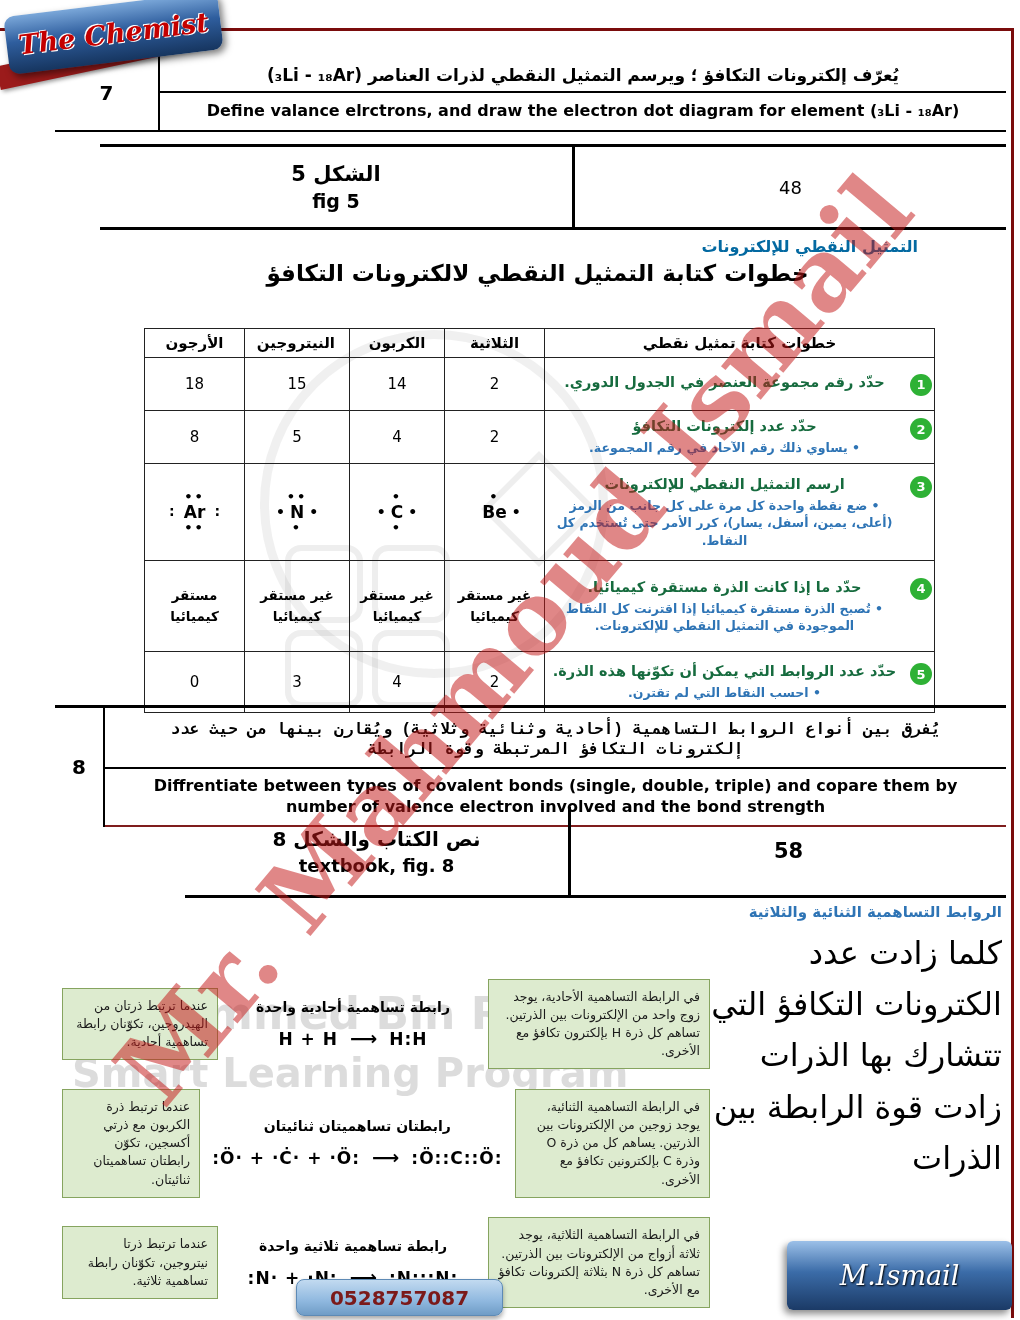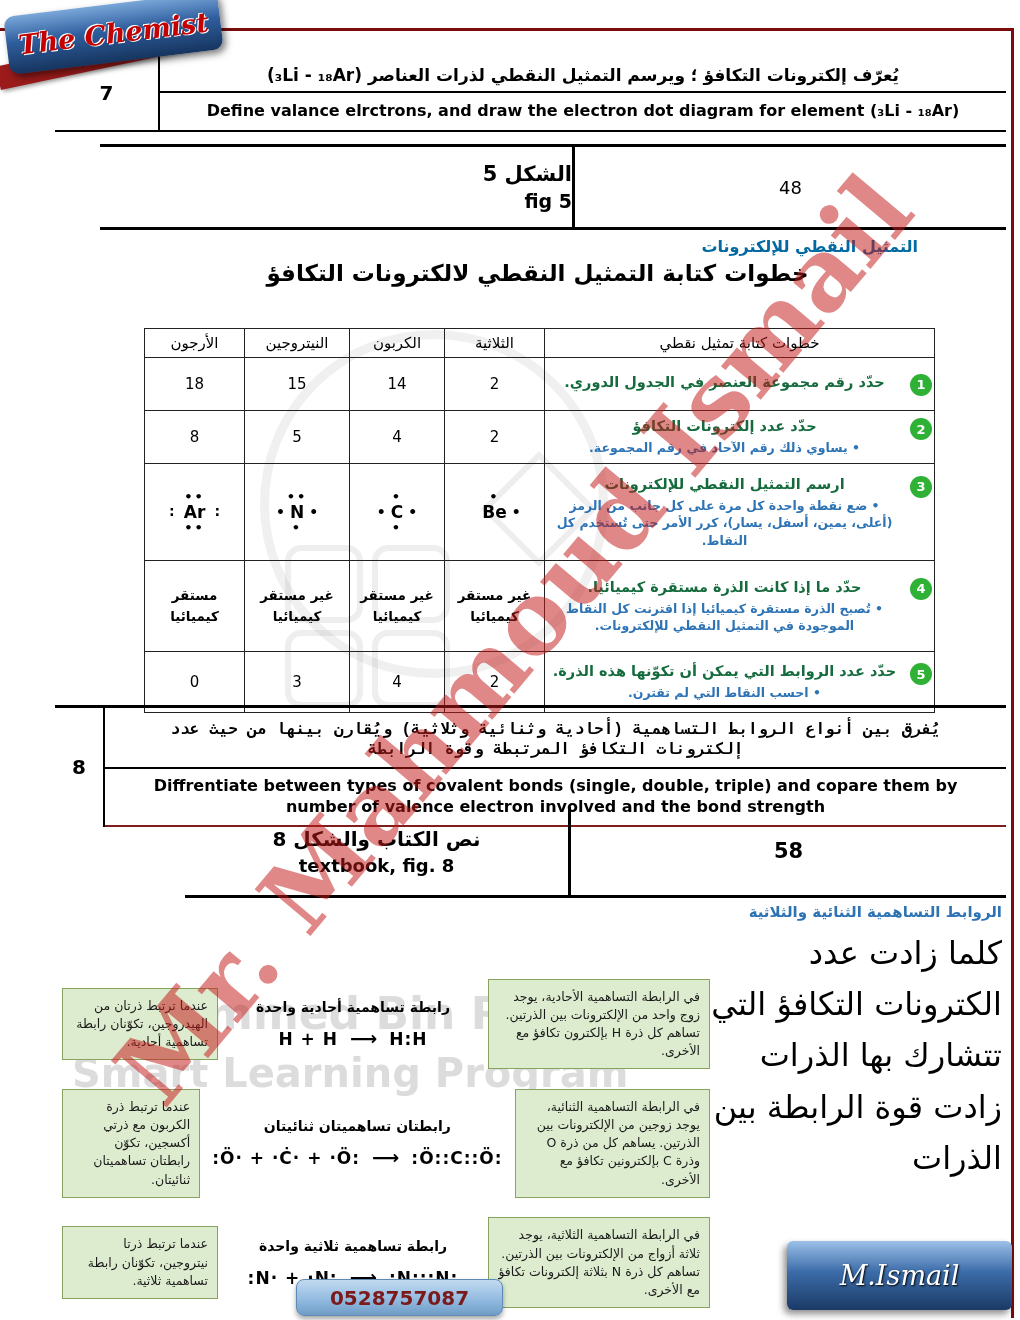--- a/index.html
+++ b/index.html
@@ -37,36 +37,36 @@
            font-size:20px;font-weight:bold;}
   .obj-text{flex:1;display:flex;flex-direction:column;}
   .obj-ar{direction:rtl;text-align:center;font-weight:bold;font-size:17px;padding:9px 10px 6px;
           border-bottom:2px solid #000;}
   .obj-en{text-align:center;font-weight:bold;font-size:16px;padding:8px 10px;line-height:1.3;}
 
   
   .fig5{position:absolute;left:100px;top:144px;right:14px;height:80px;border-top:3px solid #000;
         border-bottom:3px solid #000;display:flex;direction:ltr;z-index:1;}
   .fig5-left{width:472px;border-right:3px solid #000;display:flex;flex-direction:column;
-             align-items:flex-end;justify-content:center;gap:4px;}
+             align-items:center;justify-content:center;gap:4px;}
   .fig5-ar{font-weight:bold;font-size:21px;direction:rtl;}
   .fig5-en{font-weight:bold;font-size:19px;}
   .fig5-right{flex:1;display:flex;align-items:center;justify-content:center;font-weight:normal;font-size:18px;}
 
   .h-blue1{position:absolute;top:237px;right:102px;color:#0369a1;font-weight:bold;font-size:16px;
            direction:rtl;z-index:1;margin-left:6px;}
   .h-main{position:absolute;top:260px;left:140px;right:85px;text-align:center;font-size:23px;
           font-weight:bold;direction:rtl;z-index:1;}
 
   
   .etable{position:absolute;top:328px;right:85px;width:790px;direction:rtl;border-collapse:collapse;
           table-layout:fixed;z-index:1;}
   .etable th,.etable td{border:1.6px solid #222;text-align:center;vertical-align:middle;
           font-size:15px;padding:2px;background:transparent;}
-  .etable th{font-weight:normal;padding:5px 14px;font-size:15px;}
+  .etable th{font-weight:bold;padding:5px 14px;font-size:15px;}
   .steps-cell{text-align:right;vertical-align:top;padding:6px 8px 4px 6px;}
   .step{display:flex;gap:8px;align-items:flex-start;}
   .badge{flex:0 0 auto;width:22px;height:22px;border-radius:50%;background:#2eb135;color:#fff;
          font-weight:bold;font-size:13px;display:flex;align-items:center;justify-content:center;margin-top:1px;}
   .step-body{flex:1;}
   .step-title{color:#166b3e;font-weight:bold;font-size:14.5px;line-height:1.35;}
   .step-bullet{color:#2e74b5;font-size:12.5px;font-weight:bold;line-height:1.4;margin-top:2px;}
   .step-bullet:empty{display:none;}
   .r1 td{height:48px;} .r2 td{height:48px;} .r3 td{height:92px;} .r4 td{height:86px;font-size:13.5px;font-weight:bold;line-height:1.55;} .r5 td{height:56px;}
 

